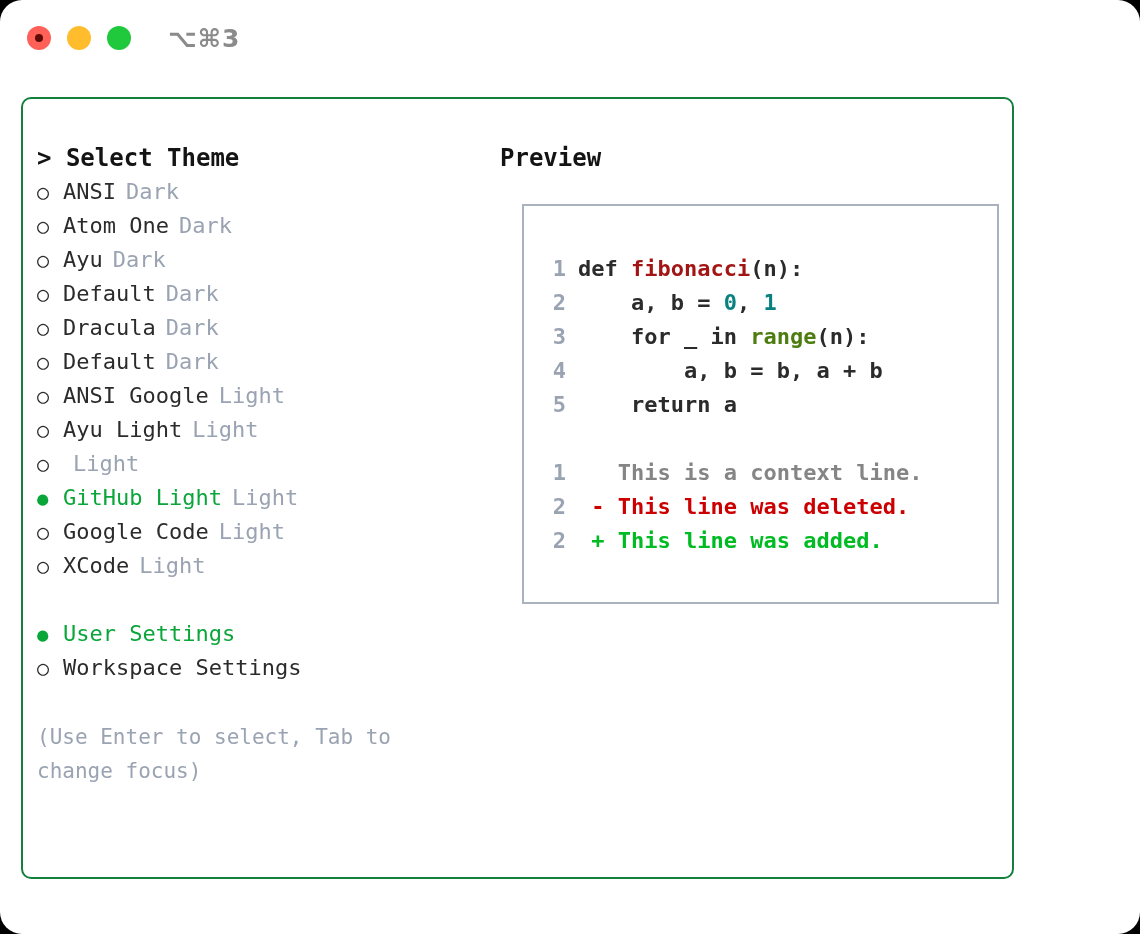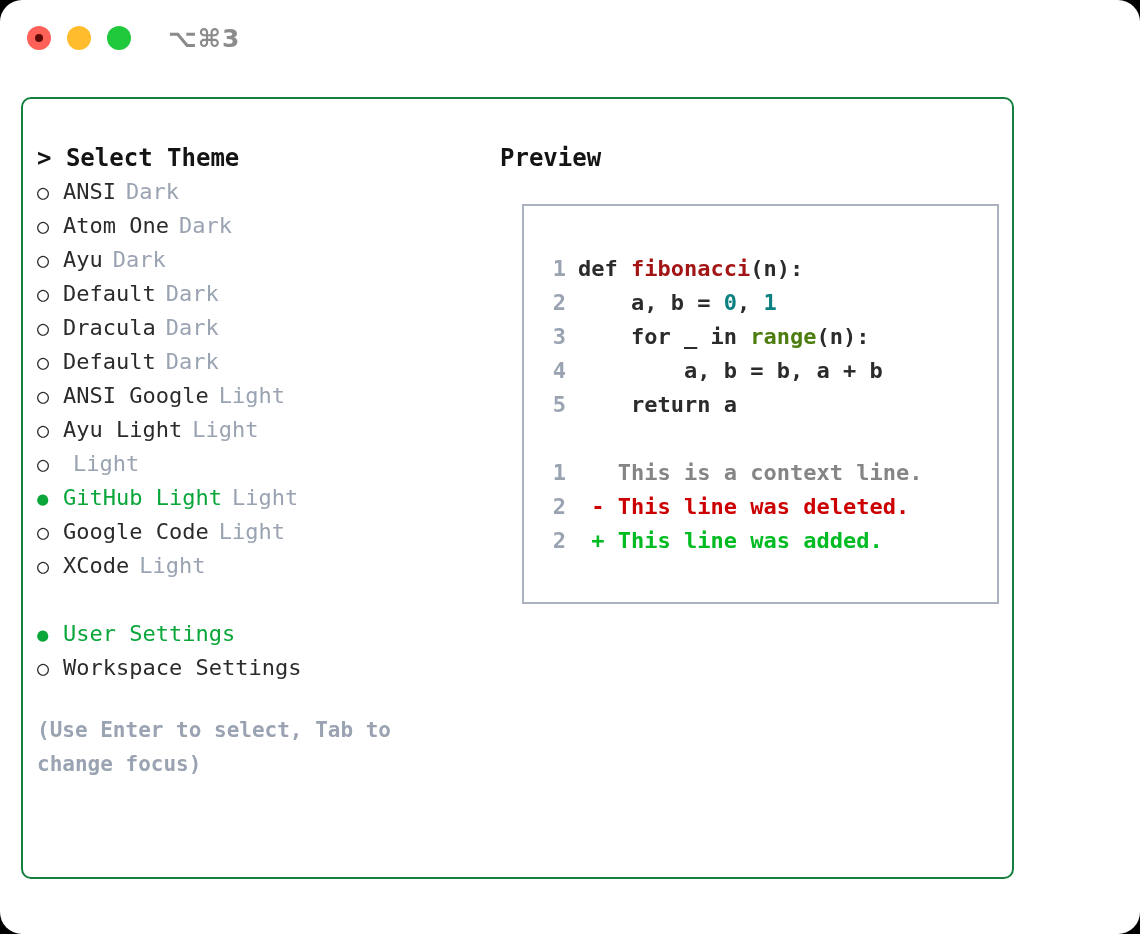--- a/index.html
+++ b/index.html
@@ -150,27 +150,26 @@
   .spacer-row { height: 34px; }
   .subheading {
     font-size: 22px;
     color: #141414;
     white-space: pre;
     line-height: 34px;
     padding-left: 26px;
   }
 
   .hint {
-    margin-top: 28px;
+    margin-top: 35px;
     font-size: 21px;
     color: #9aa3b2;
     line-height: 34px;
     width: 400px;
     white-space: pre-wrap;
-    font-weight: bold;
   }
 
   
   .preview-box {
     position: absolute;
     left: 22px;
     top: 63px;
     width: 477px;
     height: 400px;
     border: 2px solid #aab2bf;

